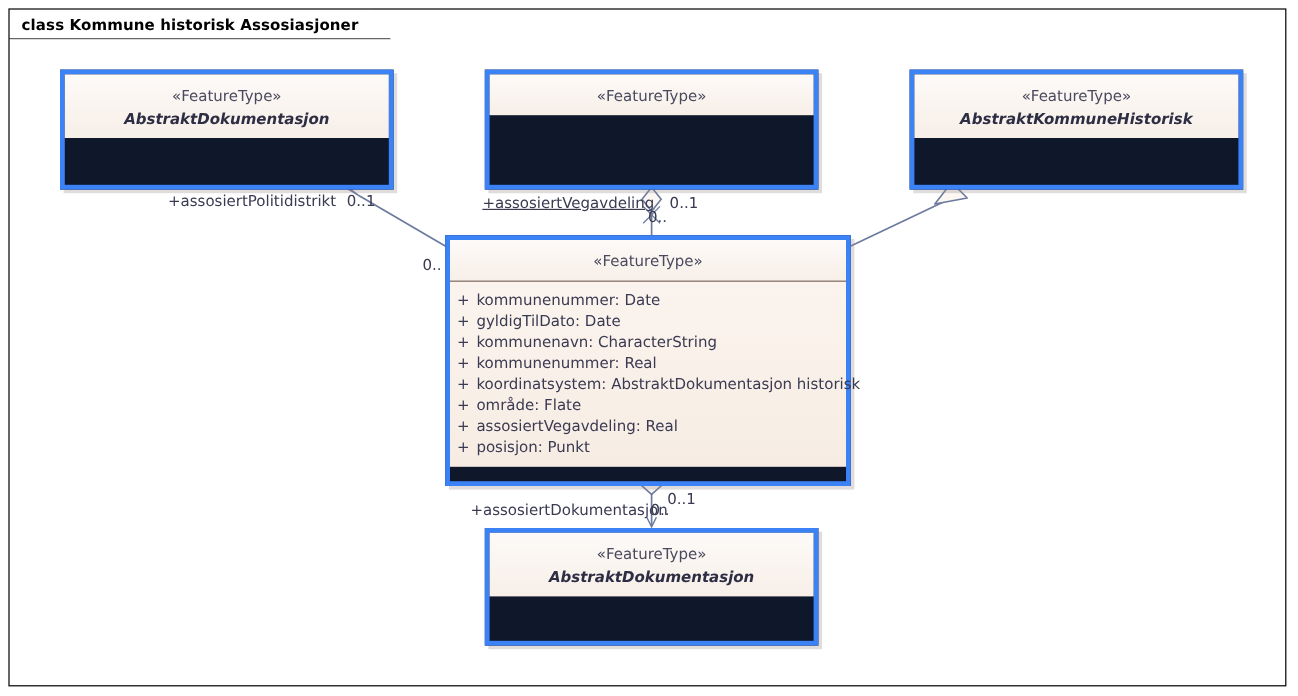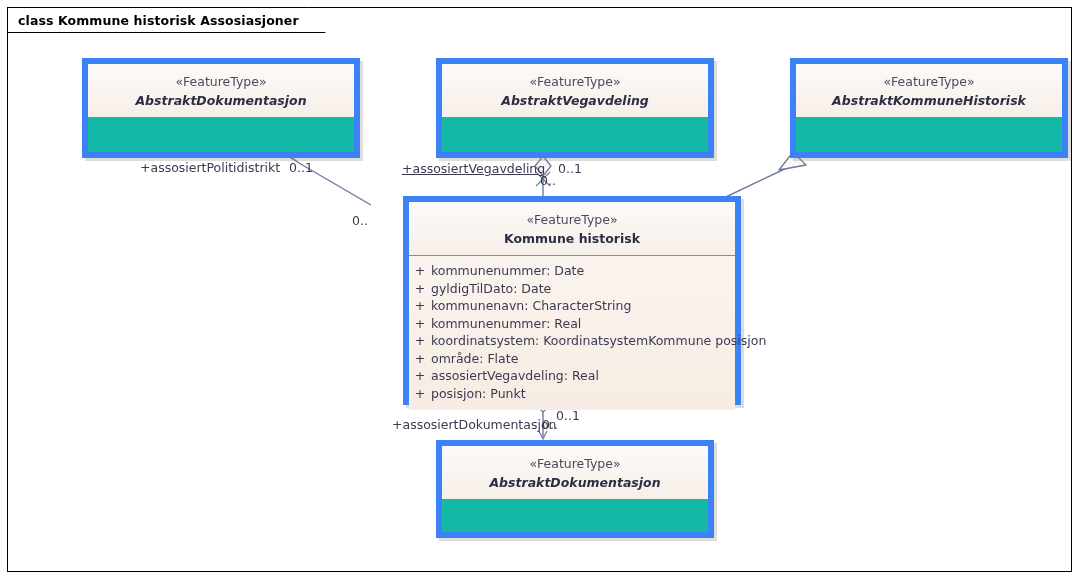--- a/index.html
+++ b/index.html
@@ -57,26 +57,25 @@
     left: 0;
     top: 0;
     width: 1082px;
     height: 580px;
     z-index: 1;
     pointer-events: none;
   }
   
   .uml-class {
     position: absolute;
-    background: #14b8a6;
-    border: 6px solid #3b82f6;
+    background: #0f172a;
+    border: 4px solid #3b82f6;
     box-sizing: border-box;
     box-shadow: 3px 3px 0 rgba(150,140,135,0.30);
     z-index: 3;
-    margin-left: 32px;
   }
   .uml-header {
     padding: 10px 6px 8px 6px;
     text-align: center;
     background: linear-gradient(to bottom, #fdfaf8 0%, #f7efe8 100%);
   }
   .uml-class.has-body .uml-header {
     border-bottom: 1px solid #9d8579;
   }
   .stereotype {
@@ -175,56 +174,54 @@
   <div class="uml-class" style="left:50px; top:58px; width:278px; height:100px;">
     <div class="uml-header">
       <div class="stereotype">«FeatureType»</div>
       <div class="class-name abstract">AbstraktDokumentasjon</div>
     </div>
   </div>
 
   <div class="uml-class" style="left:404px; top:58px; width:278px; height:100px;">
     <div class="uml-header">
       <div class="stereotype">«FeatureType»</div>
-      <div class="class-name abstract">AbstraktVegavdeling</div>
     </div>
   </div>
 
   <div class="uml-class" style="left:758px; top:58px; width:278px; height:100px;">
     <div class="uml-header">
       <div class="stereotype">«FeatureType»</div>
       <div class="class-name abstract">AbstraktKommuneHistorisk</div>
     </div>
   </div>
 
   <div class="uml-class has-body" style="left:371px; top:196px; width:338px; height:209px;">
     <div class="uml-header">
       <div class="stereotype">«FeatureType»</div>
-      <div class="class-name">Kommune historisk</div>
     </div>
     <div class="uml-body">
       <div class="attr-row">
         <span class="attr-vis">+</span>
         <span class="attr-text">kommunenummer: Date</span>
       </div>
       <div class="attr-row">
         <span class="attr-vis">+</span>
         <span class="attr-text">gyldigTilDato: Date</span>
       </div>
       <div class="attr-row">
         <span class="attr-vis">+</span>
         <span class="attr-text">kommunenavn: CharacterString</span>
       </div>
       <div class="attr-row">
         <span class="attr-vis">+</span>
         <span class="attr-text">kommunenummer: Real</span>
       </div>
       <div class="attr-row">
         <span class="attr-vis">+</span>
-        <span class="attr-text">koordinatsystem: KoordinatsystemKommune posisjon</span>
+        <span class="attr-text">koordinatsystem: AbstraktDokumentasjon historisk</span>
       </div>
       <div class="attr-row">
         <span class="attr-vis">+</span>
         <span class="attr-text">område: Flate</span>
       </div>
       <div class="attr-row">
         <span class="attr-vis">+</span>
         <span class="attr-text">assosiertVegavdeling: Real</span>
       </div>
       <div class="attr-row">

